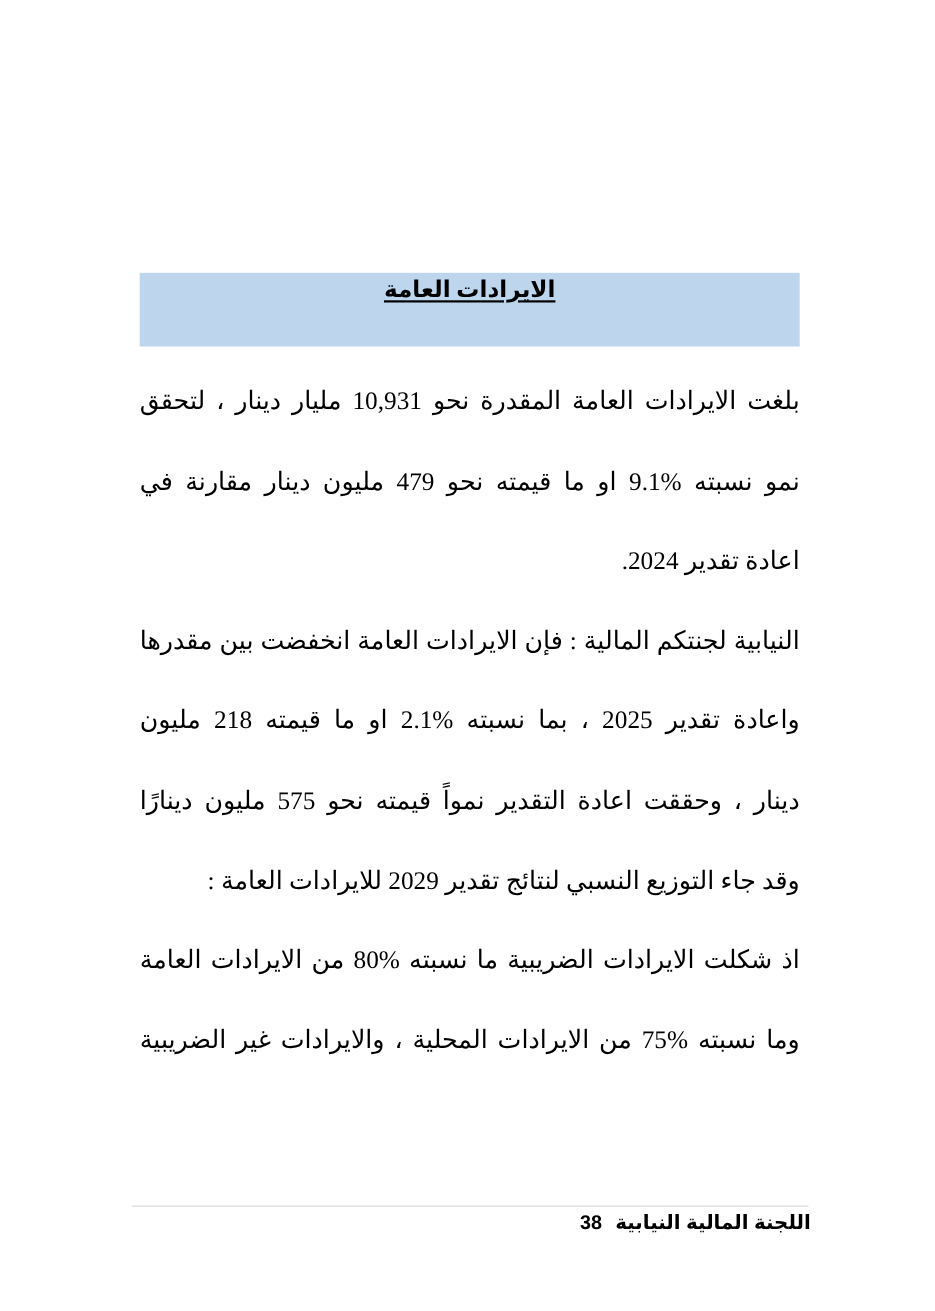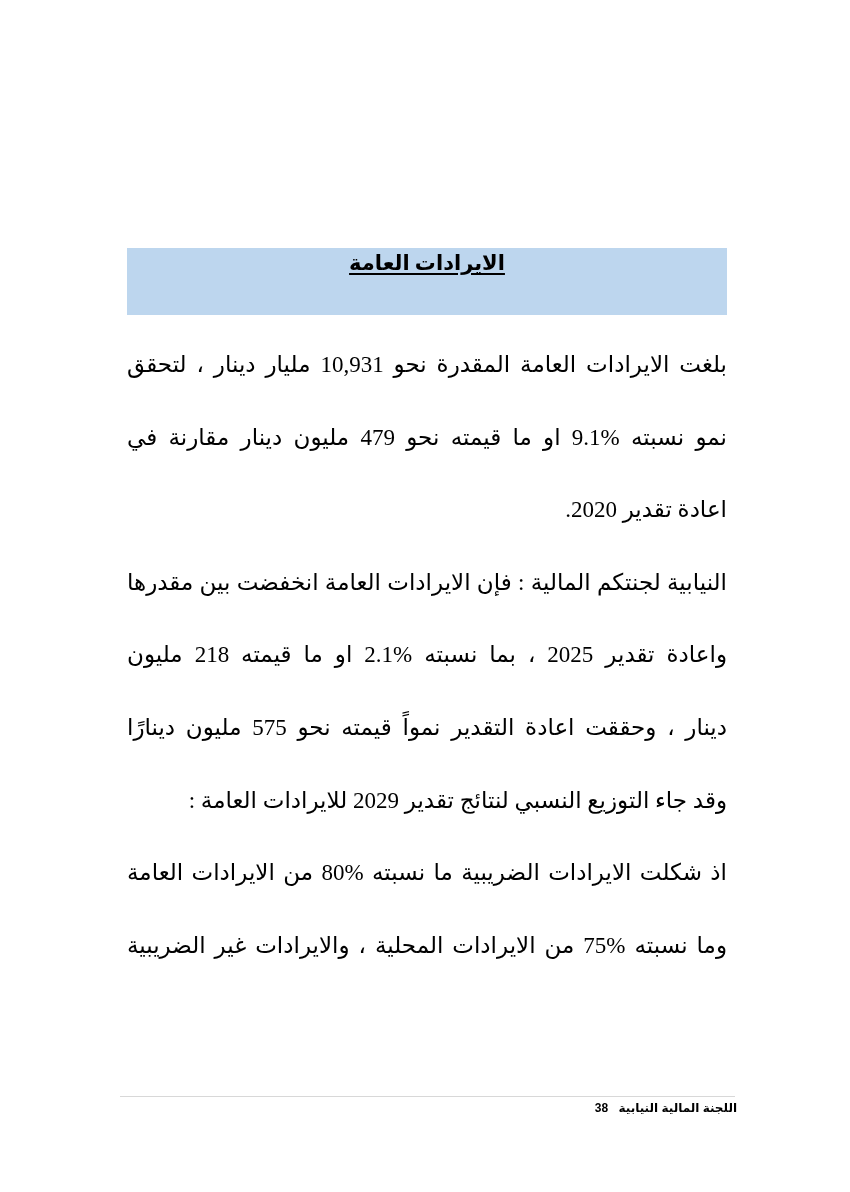--- a/index.html
+++ b/index.html
@@ -64,40 +64,40 @@
     height:1px;
     background:var(--divider);
   }
   .page-footer{
     position:absolute;
     top:1101px;
     right:113px;
     direction:rtl;
     font-family:"Liberation Sans","DejaVu Sans",sans-serif;
     font-weight:bold;
-    font-size:12px;
+    font-size:18px;
     color:var(--text-color);
   }
   .page-footer .num{
     margin-inline-start:7px;
   }
 </style>
 </head>
 <body>
 
 <div class="page">
 
   <div class="header-box">
     <div class="header-title">الايرادات العامة</div>
   </div>
 
   <div class="body-text">
     <div class="line ln-j">بلغت الايرادات العامة المقدرة نحو 10,931 مليار دينار ، لتحقق</div>
     <div class="line ln-j">نمو نسبته %9.1 او ما قيمته نحو 479 مليون دينار مقارنة في</div>
-    <div class="line ln-e">اعادة تقدير 2020.</div>
+    <div class="line ln-e">اعادة تقدير 2024.</div>
     <div class="line ln-j">النيابية لجنتكم المالية : فإن الايرادات العامة انخفضت بين مقدرها</div>
     <div class="line ln-j">واعادة تقدير 2025 ، بما نسبته %2.1 او ما قيمته 218 مليون</div>
     <div class="line ln-j">دينار ، وحققت اعادة التقدير نمواً قيمته نحو 575 مليون دينارًا</div>
     <div class="line ln-e">وقد جاء التوزيع النسبي لنتائج تقدير 2029 للايرادات العامة :</div>
     <div class="line ln-j">اذ شكلت الايرادات الضريبية ما نسبته %80 من الايرادات العامة</div>
     <div class="line ln-j">وما نسبته %75 من الايرادات المحلية ، والايرادات غير الضريبية</div>
   </div>
 
   <div class="footer-rule"></div>
 

